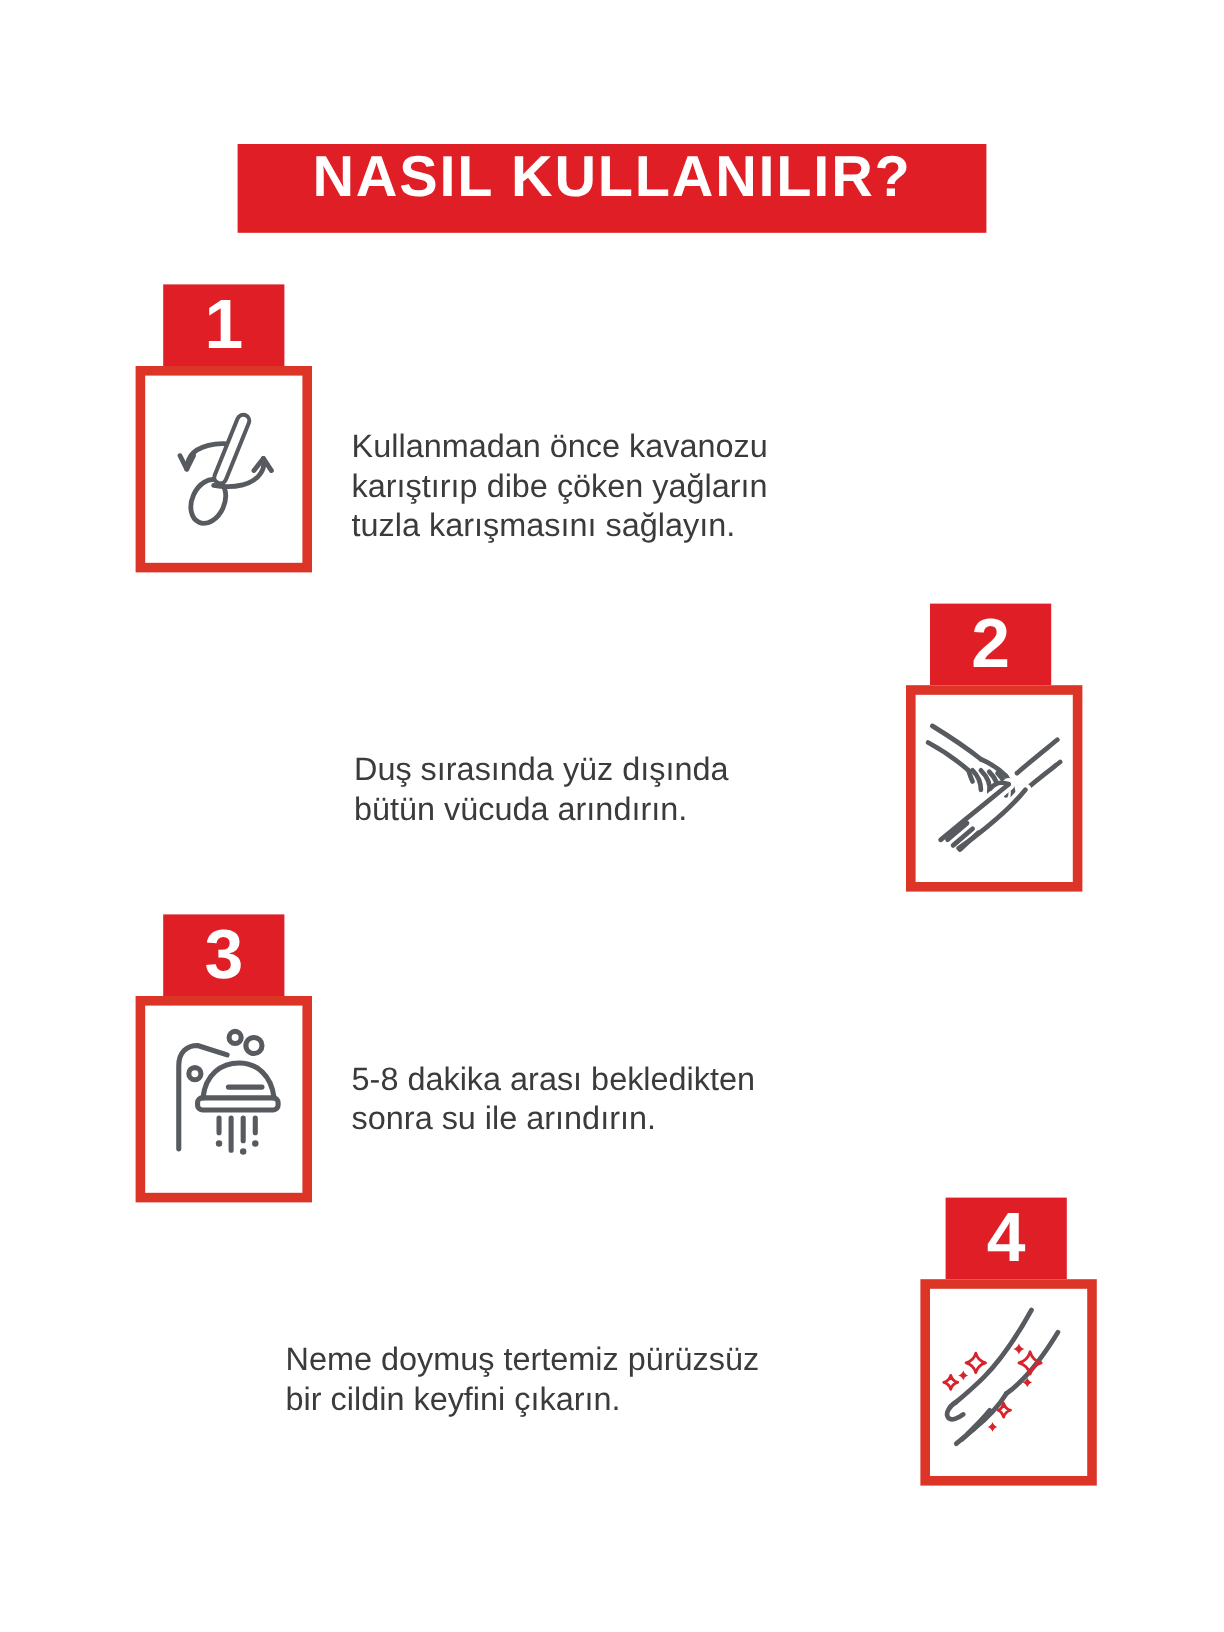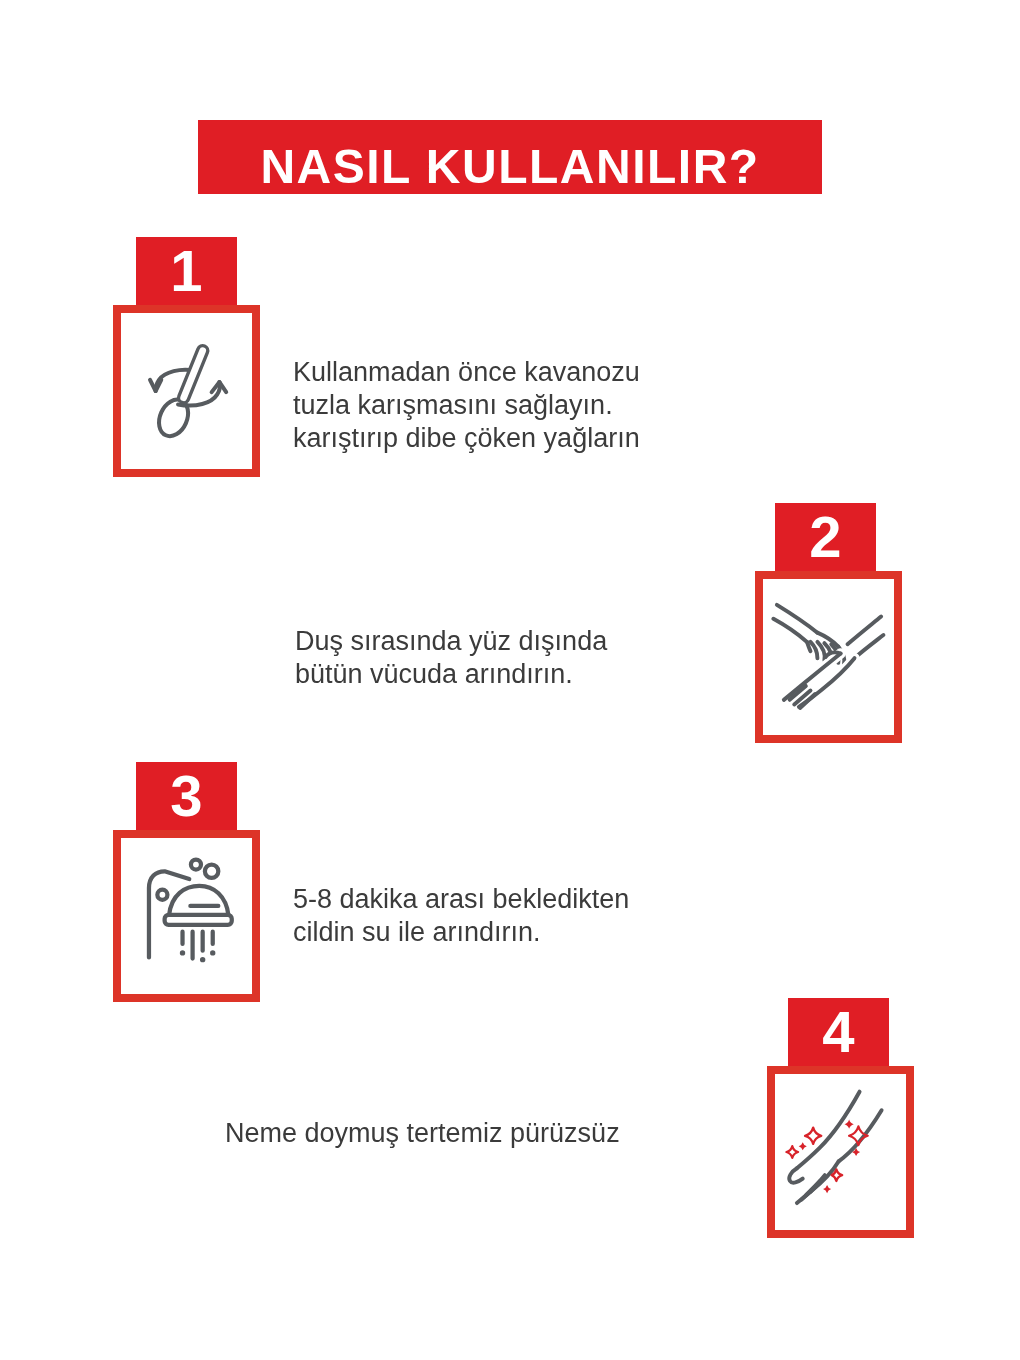--- a/index.html
+++ b/index.html
@@ -6,21 +6,21 @@
   .canvas{
     position:relative;
     width:1020px;height:1360px;
     background:#ffffff;
     font-family:"Liberation Sans", sans-serif;
     overflow:hidden;
   }
   .header-bar{
     position:absolute;left:198px;top:120px;width:624px;height:74px;
     background:#E01E25;
-    display:flex;align-items:flex-end;justify-content:center;
+    display:flex;align-items:flex-start;justify-content:center;
   }
   .header-bar span{
     color:#ffffff;font-size:48px;font-weight:bold;letter-spacing:1.5px;
     white-space:nowrap;
   }
   .badge{
     position:absolute;width:101px;height:68px;background:#E01E25;
     display:flex;align-items:center;justify-content:center;
   }
   .badge span{
@@ -42,21 +42,21 @@
   .x1{left:113px;top:305px;}
   .c1{left:293px;top:356px;width:430px;}
   .b2{left:775px;top:503px;}
   .x2{left:755px;top:571px;}
   .c2{left:295px;top:625px;width:430px;}
   .b3{left:136px;top:762px;}
   .x3{left:113px;top:830px;}
   .c3{left:293px;top:883px;width:430px;}
   .b4{left:788px;top:998px;}
   .x4{left:767px;top:1066px;}
-  .c4{left:225px;top:1117px;width:510px;}
+  .c4{left:238px;top:1117px;width:510px;}
   svg{display:block;}
 </style>
 </head>
 <body>
 
 <div class="canvas">
 
   <div class="header-bar">
     <span>NASIL KULLANILIR?</span>
   </div>
@@ -77,22 +77,22 @@
 
         <ellipse cx="38" cy="74" rx="12" ry="17" transform="rotate(24 38 74)"></ellipse>
 
         <path d="M64,14 L47,56" stroke-width="12"></path>
         <path d="M64,14 L47,56" stroke="#ffffff" stroke-width="6"></path>
       </g>
     </svg>
   </div>
   <div class="caption left c1">
     <div>Kullanmadan önce kavanozu</div>
+    <div>karıştırıp dibe çöken yağların</div>
     <div>tuzla karışmasını sağlayın.</div>
-    <div>karıştırıp dibe çöken yağların</div>
   </div>
 
   <div class="badge b2">
     <span>2</span>
   </div>
   <div class="icon-box x2">
     <svg width="116" height="132" viewBox="0 0 100 114">
 
       <g fill="none" stroke="#575B5F" stroke-width="3.4" stroke-linecap="round" stroke-linejoin="round">
         <path d="M95,22 C84,31 74,39 66,46"></path>
@@ -161,21 +161,21 @@
       </g>
       <g fill="#575B5F" stroke="none">
         <circle cx="46" cy="92" r="2.4"></circle>
         <circle cx="64" cy="98" r="2.4"></circle>
         <circle cx="73" cy="92" r="2.4"></circle>
       </g>
     </svg>
   </div>
   <div class="caption left c3">
     <div>5-8 dakika arası bekledikten</div>
-    <div>cildin su ile arındırın.</div>
+    <div>sonra su ile arındırın.</div>
   </div>
 
   <div class="badge b4">
     <span>4</span>
   </div>
   <div class="icon-box x4">
     <svg width="116" height="130" viewBox="0 0 100 112">
 
       <g fill="none" stroke="#575B5F" stroke-width="3.4" stroke-linecap="round" stroke-linejoin="round">
         <path d="M66,4 C56,22 44,40 32,52 C26,58 18,65 12,70"></path>
@@ -197,15 +197,16 @@
       <g fill="#D8232A" stroke="none">
         <path d="M17,47.5 Q17.8,50.2 20.5,51 Q17.8,51.8 17,54.5 Q16.2,51.8 13.5,51 Q16.2,50.2 17,47.5 Z"></path>
         <path d="M57,28 Q57.9,31.1 61,32 Q57.9,32.9 57,36 Q56.1,32.9 53,32 Q56.1,31.1 57,28 Z"></path>
         <path d="M63,52.5 Q63.8,55.2 66.5,56 Q63.8,56.8 63,59.5 Q62.2,56.8 59.5,56 Q62.2,55.2 63,52.5 Z"></path>
         <path d="M38,84.5 Q38.8,87.2 41.5,88 Q38.8,88.8 38,91.5 Q37.2,88.8 34.5,88 Q37.2,87.2 38,84.5 Z"></path>
       </g>
     </svg>
   </div>
   <div class="caption right c4">
     <div>Neme doymuş tertemiz pürüzsüz</div>
+    <div>bir cildin keyfini çıkarın.</div>
   </div>
 
 </div>
 
 </body></html>

